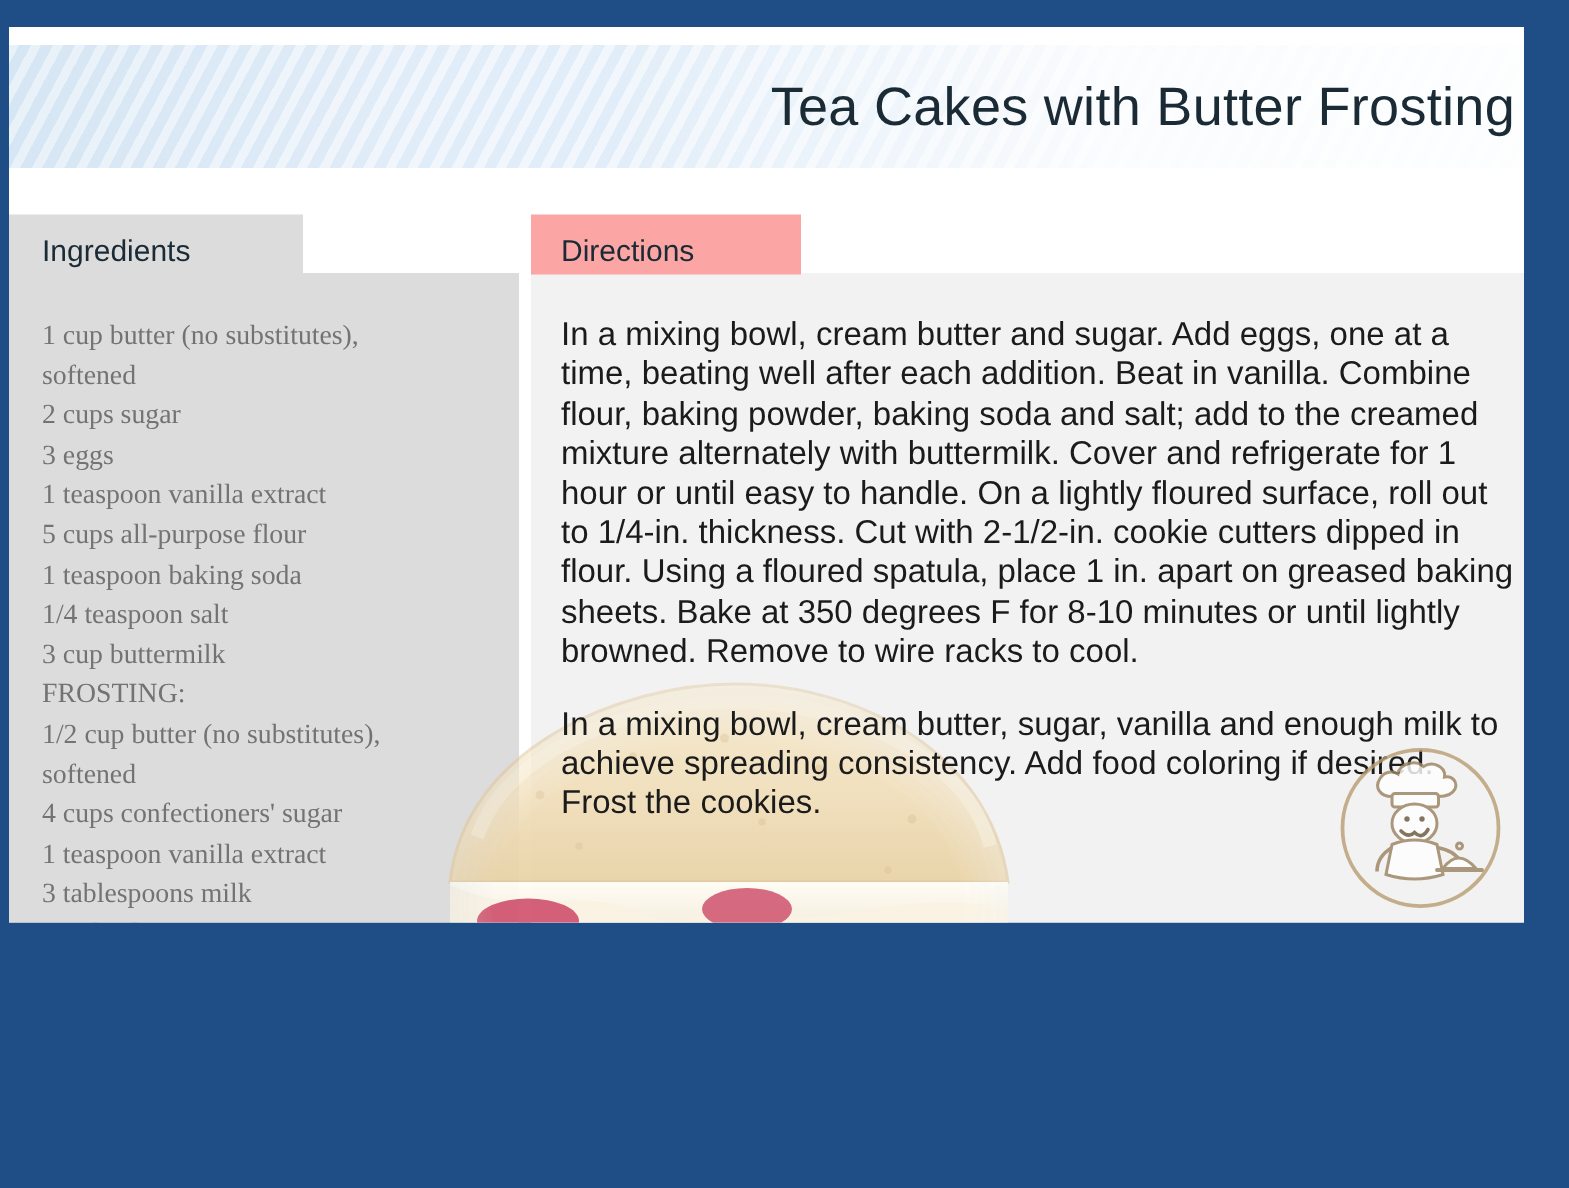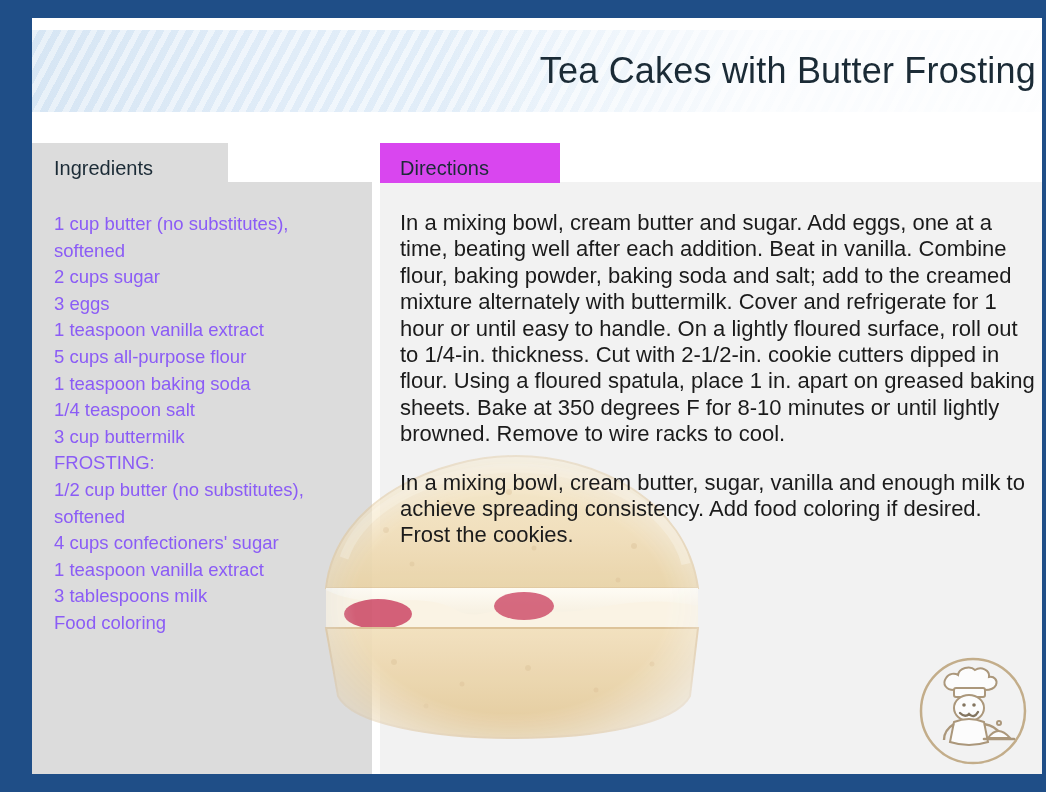--- a/index.html
+++ b/index.html
@@ -18,24 +18,24 @@
     position: relative;
     width: 1046px;
     height: 792px;
     background: #1f4e87;
     box-sizing: border-box;
   }
 
   
   .card {
     position: absolute;
-    left: 32px;
+    left: 6px;
     top: 18px;
     width: 1010px;
-    height: 756px;
+    height: 597px;
     background: #ffffff;
     overflow: hidden;
   }
 
   
   .title-band {
     position: absolute;
     left: 0;
     top: 12px;
     width: 1010px;
@@ -95,42 +95,43 @@
     width: 196px;
     height: 40px;
     background: #dcdcdc;
   }
   .head-directions {
     position: absolute;
     left: 348px;
     top: 125px;
     width: 180px;
     height: 40px;
-    background: #d946ef;
+    background: #fca5a5;
   }
   .head-label {
     position: absolute;
     left: 22px;
     bottom: 3px;
     font-size: 20px;
     color: #1b2b36;
     white-space: nowrap;
   }
   .head-directions .head-label { left: 20px; }
 
   
   .ing-list {
     position: absolute;
     left: 22px;
     top: 193px;
     width: 300px;
     font-size: 18.5px;
     line-height: 26.6px;
-    color: #8b5cf6;
+    color: #737373;
     z-index: 4;
+    font-family: Liberation Serif, serif;
   }
   .ing-list div { white-space: pre-wrap; }
 
   
   .dir-body {
     position: absolute;
     left: 368px;
     top: 192px;
     width: 636px;
     font-size: 22px;

